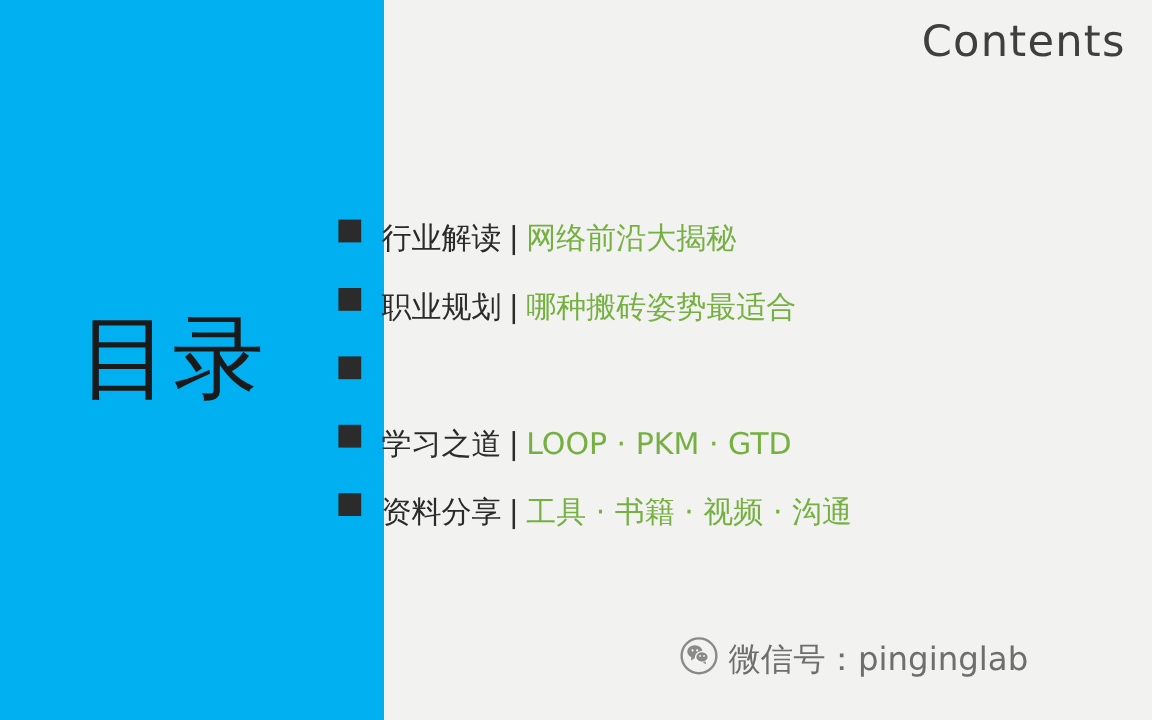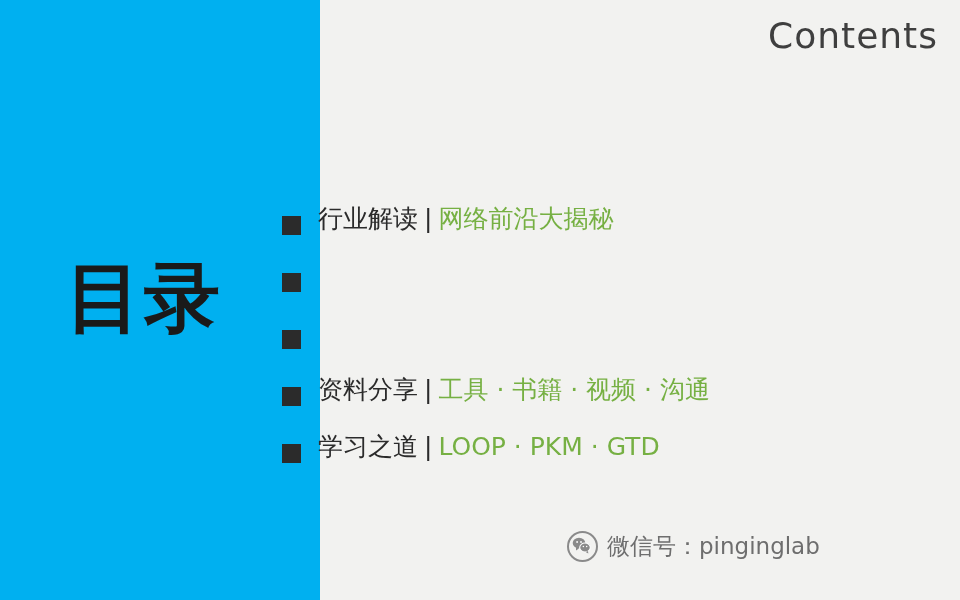--- a/index.html
+++ b/index.html
@@ -27,21 +27,21 @@
     height: 600px;
     background: #00b0f0;
   }
   .left-title {
     position: absolute;
     left: 0;
     top: 255px;
     width: 288px;
     text-align: center;
     font-family: "DejaVu Sans", sans-serif;
-    font-weight: bold;
+    font-weight: normal;
     font-size: 76px;
     line-height: 86px;
     color: #1a1a1a;
     letter-spacing: 2px;
   }
   .contents-title {
     position: absolute;
     right: 22px;
     top: 8px;
     font-family: "DejaVu Sans", sans-serif;
@@ -52,21 +52,21 @@
     font-weight: 400;
   }
   .list {
     position: absolute;
     left: 282px;
     top: 183px;
     width: 660px;
   }
   .list-item {
     display: flex;
-    align-items: flex-end;
+    align-items: flex-start;
     height: 52px;
     margin-bottom: 5px;
   }
   .bullet {
     width: 19px;
     height: 19px;
     background: #2b2b2b;
     flex: 0 0 auto;
     margin-right: 17px;
   }
@@ -84,23 +84,22 @@
     padding: 0 6px;
   }
   .desc {
     color: #76b043;
   }
   .footer {
     position: absolute;
     left: 567px;
     top: 531px;
     display: flex;
-    align-items: center;
     font-family: "DejaVu Sans", sans-serif;
-    font-size: 23px;
+    font-size: 27px;
     color: #6e6e6e;
   }
   .wechat-icon {
     position: relative;
     width: 27px;
     height: 27px;
     border-radius: 50%;
     border: 2px solid #8a8a8a;
     margin-right: 9px;
     flex: 0 0 auto;
@@ -129,37 +128,40 @@
 
     <div class="list-item">
       <span class="bullet"></span>
       <span class="item-text">
         <span class="label">行业解读</span><span class="sep">|</span><span class="desc">网络前沿大揭秘</span>
       </span>
     </div>
 
     <div class="list-item">
       <span class="bullet"></span>
+      <span class="item-text">
+        <span class="label">职业规划</span><span class="sep">|</span><span class="desc">哪种搬砖姿势最适合</span>
+      </span>
     </div>
 
     <div class="list-item">
       <span class="bullet"></span>
     </div>
 
     <div class="list-item">
       <span class="bullet"></span>
       <span class="item-text">
-        <span class="label">资料分享</span><span class="sep">|</span><span class="desc">工具 · 书籍 · 视频 · 沟通</span>
+        <span class="label">学习之道</span><span class="sep">|</span><span class="desc">LOOP · PKM · GTD</span>
       </span>
     </div>
 
     <div class="list-item">
       <span class="bullet"></span>
       <span class="item-text">
-        <span class="label">学习之道</span><span class="sep">|</span><span class="desc">LOOP · PKM · GTD</span>
+        <span class="label">资料分享</span><span class="sep">|</span><span class="desc">工具 · 书籍 · 视频 · 沟通</span>
       </span>
     </div>
 
   </div>
 
   <div class="footer">
     <span class="wechat-icon">
       <svg width="19" height="17" viewBox="0 0 19 17" xmlns="http://www.w3.org/2000/svg">
         <ellipse cx="7" cy="6" rx="6.3" ry="5.3" fill="#8a8a8a"></ellipse>
         <polygon points="4,10 4,13.5 7,11.5" fill="#8a8a8a"></polygon>

